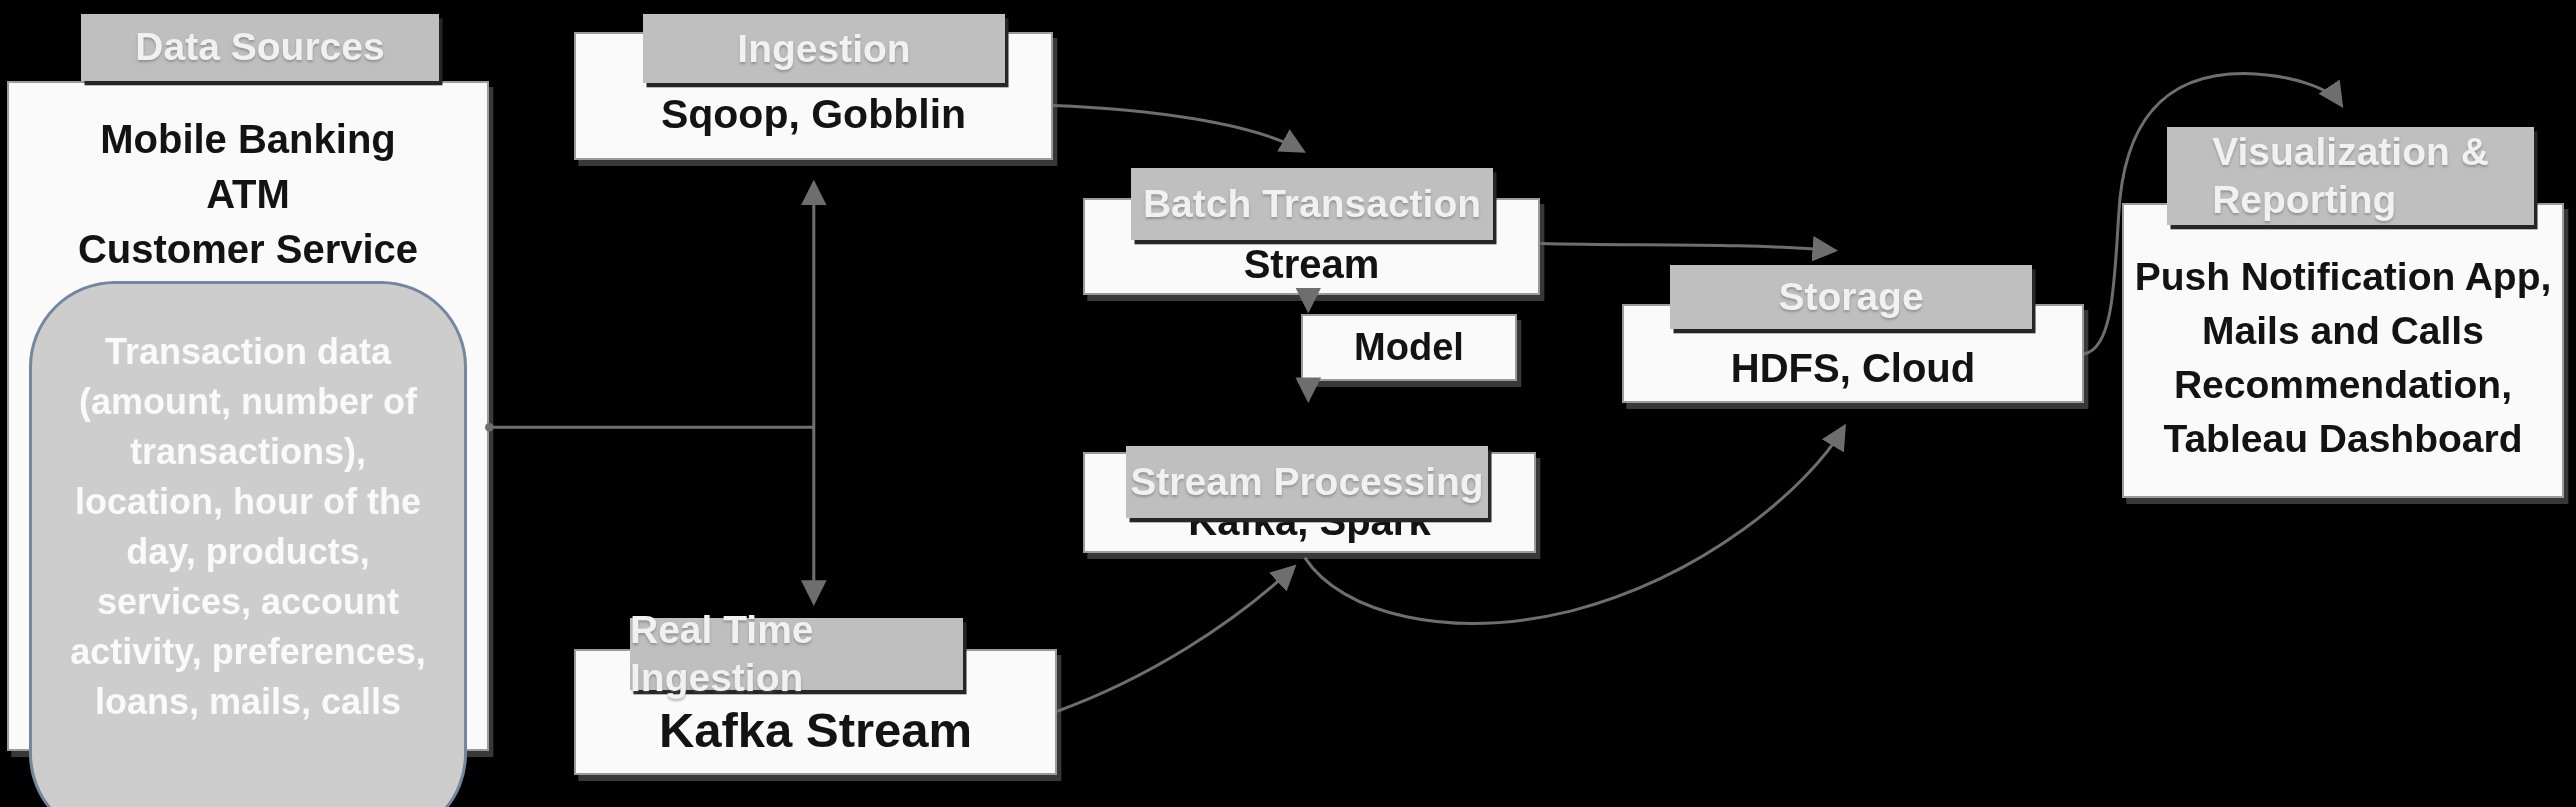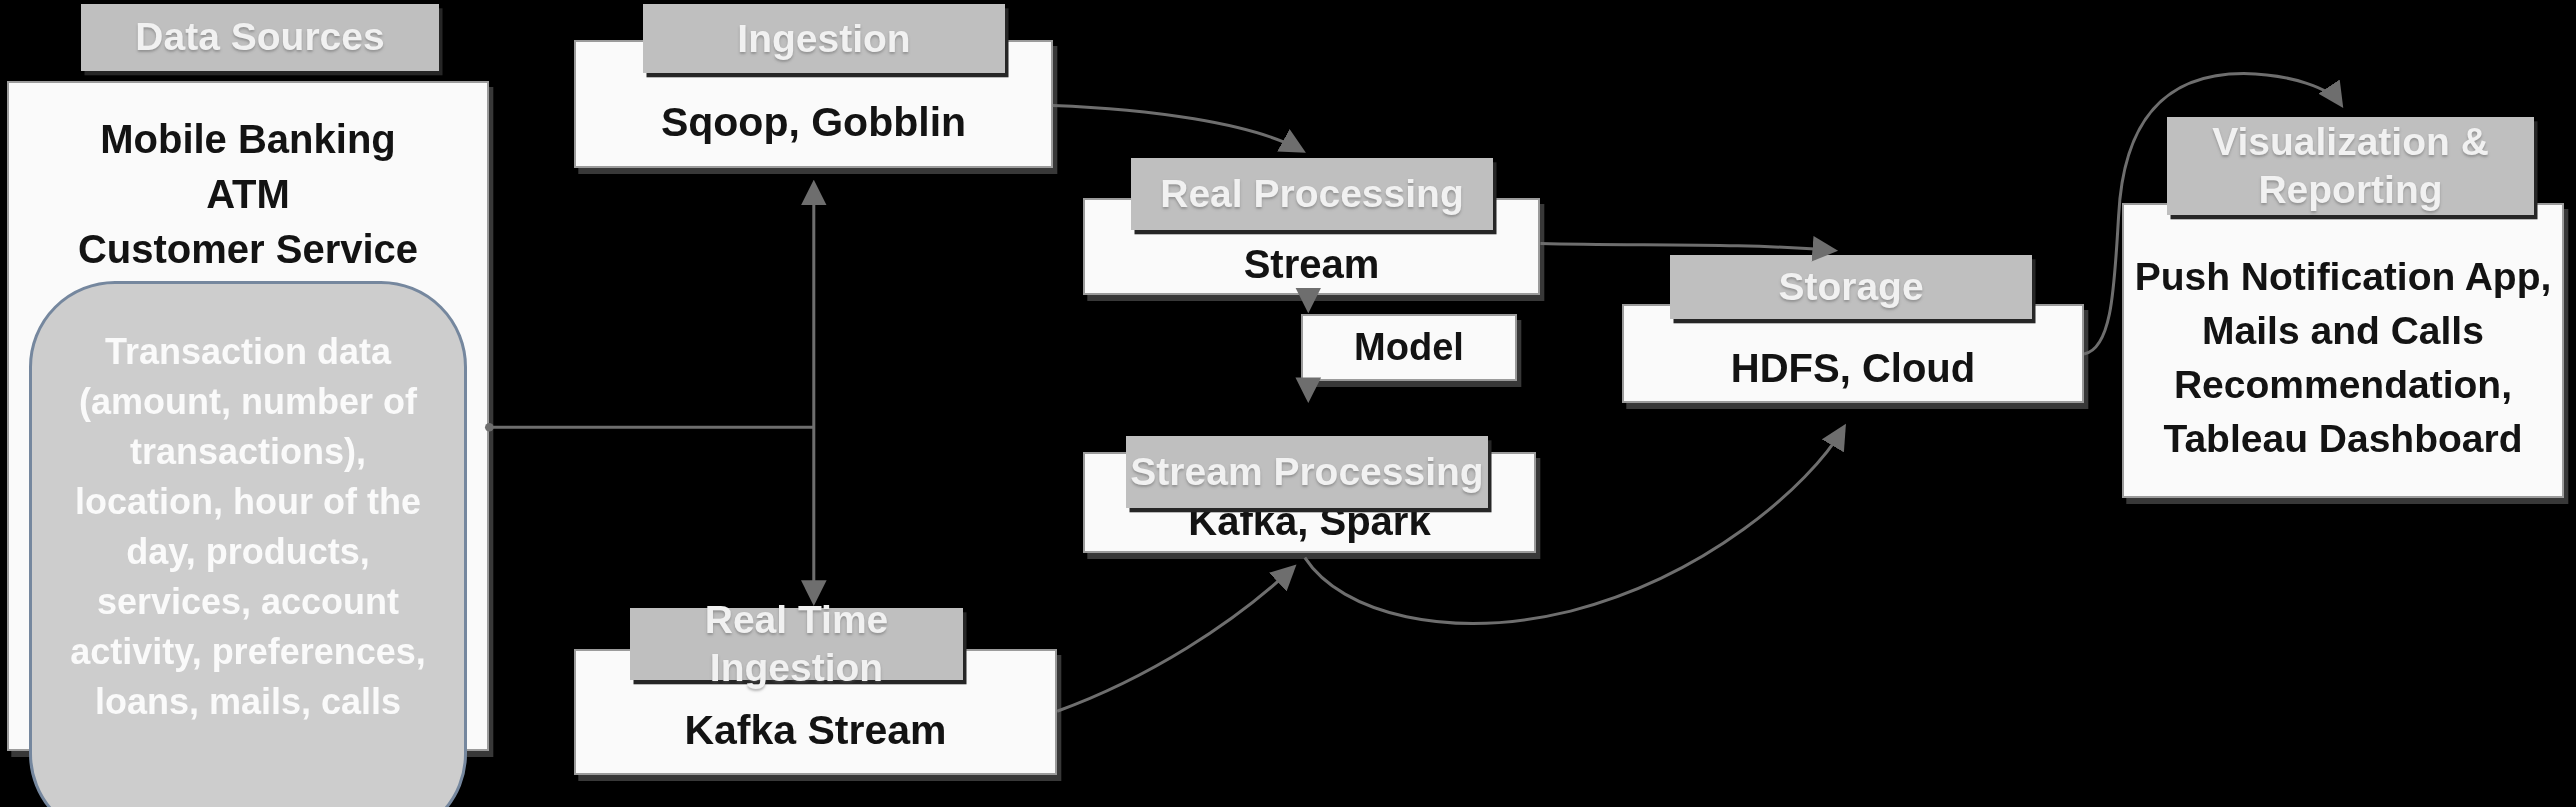--- a/index.html
+++ b/index.html
@@ -12,25 +12,25 @@
   }
   
   .hdr{
     position:absolute;
     background:#bfbfbf;
     color:#f1f1f1;
     font-weight:600;
     font-size:39px;
     line-height:1.22;
     display:flex;align-items:center;justify-content:center;
-    text-align:center;
     box-shadow:3.5px 4.3px 0 #262626;
     z-index:3;
     text-shadow:0 1.7px 2.6px rgba(90,90,90,.45);
     white-space:pre-line;
+    margin-top:10px;
   }
   
   .box{
     position:absolute;
     background:#fafafa;
     border:2.6px solid #9b9b9b;
     box-sizing:border-box;
     color:#131313;
     font-weight:600;
     display:flex;align-items:center;justify-content:center;
@@ -49,23 +49,23 @@
     border-radius:86px;
     box-sizing:border-box;
     color:#fafafa;
     font-size:36px;line-height:50px;font-weight:600;
     text-align:center;
     padding-top:43px;
     z-index:4;
     white-space:pre-line;
   }
   .ingestion-header{left:643px;top:4.3px;width:362px;height:69px;}
-  .ingestion-box{left:574px;top:40px;width:479px;height:128px;font-size:41px;padding-top:36px;}
+  .ingestion-box{left:574px;top:32px;width:479px;height:128px;font-size:41px;padding-top:36px;}
   .rti-header{left:630px;top:608px;width:333px;height:72px;}
-  .rti-box{left:574px;top:649px;width:483px;height:126px;font-size:41px;padding-top:36px;}
+  .rti-box{left:574px;top:649px;width:483px;height:126px;font-size:49px;padding-top:36px;}
   .bp-header{left:1131px;top:158px;width:362px;height:72px;}
   .bp-box{left:1083px;top:198px;width:457px;height:97px;font-size:40px;padding-top:36px;}
   .model-box{left:1301px;top:314px;width:216px;height:67px;font-size:38px;padding-top:0;}
   .sp-header{left:1126px;top:436px;width:362px;height:72px;}
   .sp-box{left:1083px;top:452px;width:453px;height:101px;font-size:40px;padding-top:38px;}
   .storage-header{left:1670px;top:255px;width:362px;height:64px;}
   .storage-box{left:1622px;top:304px;width:462px;height:99px;font-size:40px;padding-top:29px;}
   .viz-header{left:2167px;top:117px;width:367px;height:98px;}
   .viz-box{left:2122px;top:203px;width:442px;height:295px;
     align-items:flex-start;font-size:39px;line-height:54px;padding-top:45px;}
@@ -88,21 +88,21 @@
 services, account
 activity, preferences,
 loans, mails, calls</div>
 
   <div class="hdr ingestion-header">Ingestion</div>
   <div class="box ingestion-box">Sqoop, Gobblin</div>
 
   <div class="hdr rti-header">Real Time Ingestion</div>
   <div class="box rti-box">Kafka Stream</div>
 
-  <div class="hdr bp-header">Real Processing</div>
+  <div class="hdr bp-header">Batch Transaction</div>
   <div class="box bp-box">Stream</div>
 
   <div class="box model-box">Model</div>
 
   <div class="hdr sp-header">Stream Processing</div>
   <div class="box sp-box">Kafka, Spark</div>
 
   <div class="hdr storage-header">Storage</div>
   <div class="box storage-box">HDFS, Cloud</div>
 

